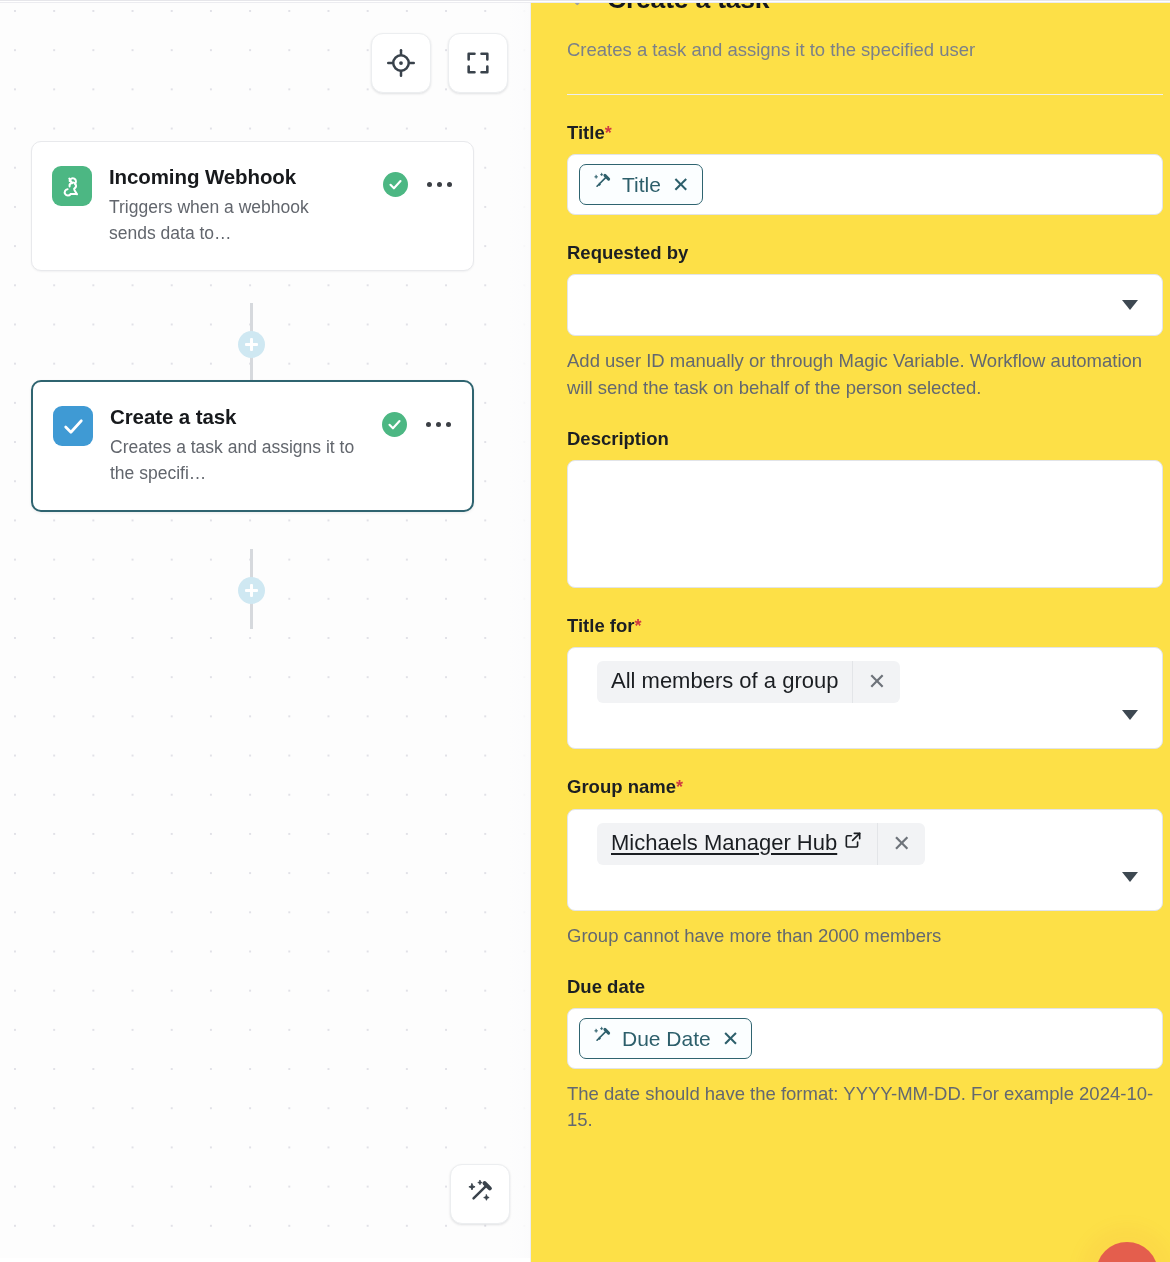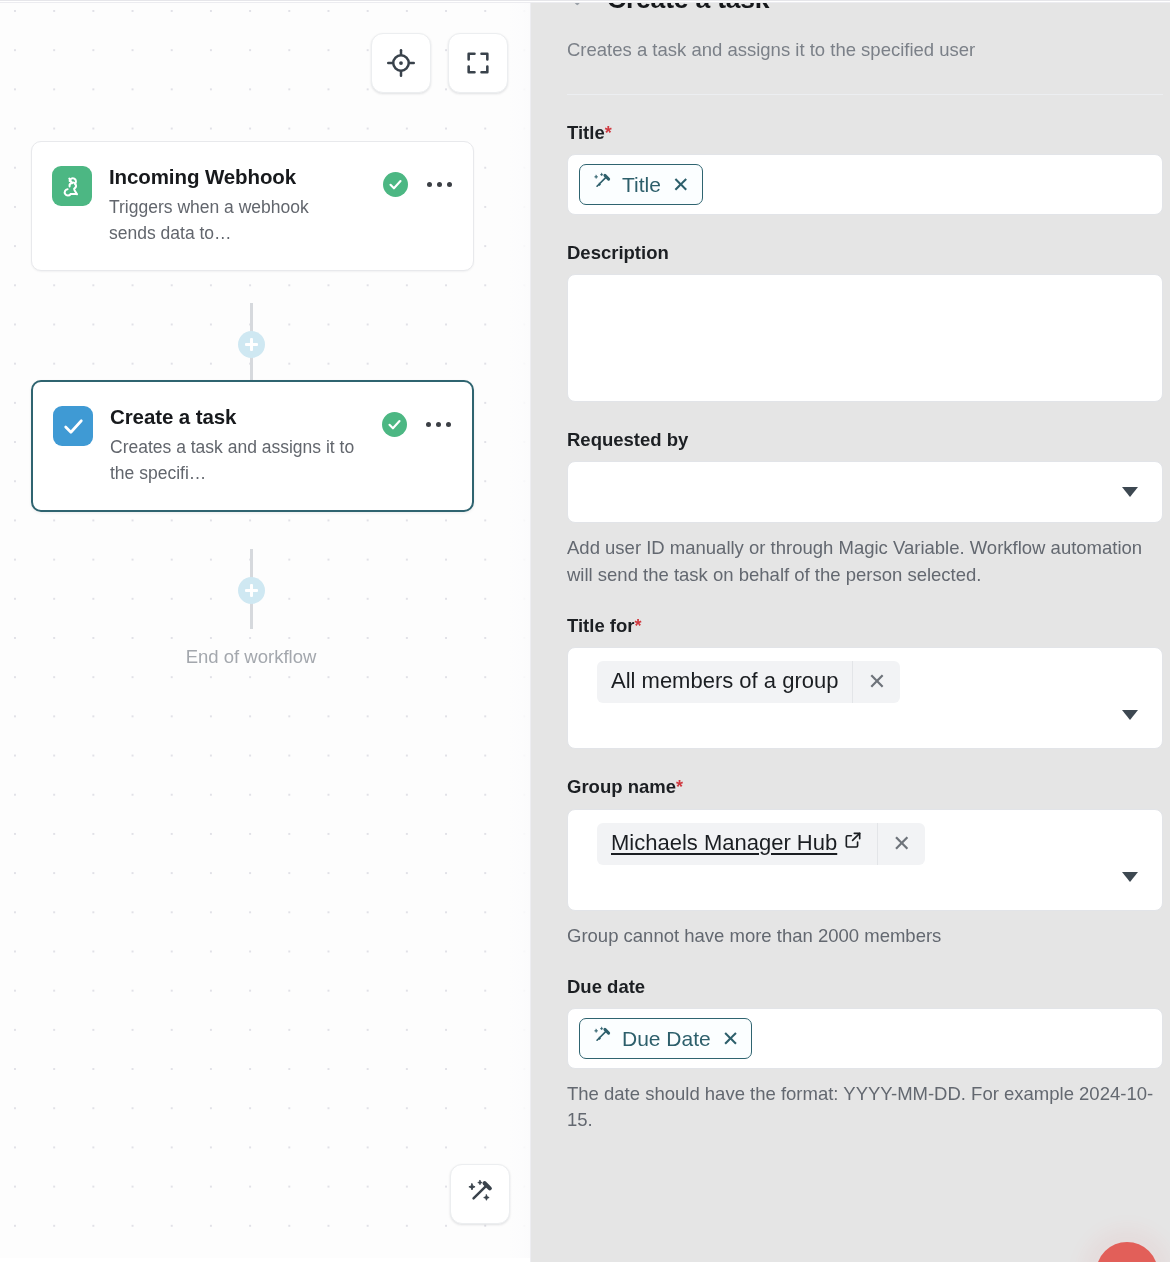--- a/index.html
+++ b/index.html
@@ -162,21 +162,21 @@
     text-align: center;
     font-size: 18.5px; color: #a3a7ad;
     z-index: 5;
   }
 
   
   .panel {
     position: relative;
     flex: 1 1 auto;
     height: 1262px;
-    background: #e5e5e5;
+    background: #fde047;
     border-left: 1px solid #ededf1;
     overflow: hidden;
   }
   .panel-inner {
     position: absolute;
     left: 0; top: -16px;
     width: 640px;
     padding: 0 0 0 36px;
   }
 
@@ -376,21 +376,20 @@
           </div>
           <div class="dots">
             <i></i>
               <i></i>
               <i></i>
           </div>
         </div>
       </div>
     </div>
 
-    <div class="end-label">End of workflow</div>
 
     <div class="magic-btn">
       <span>
         <svg width="31" height="31" viewBox="0 0 24 24" fill="none" stroke="#39424b" stroke-width="1.9" stroke-linecap="round" stroke-linejoin="round">
           <line x1="16.8" y1="6.4" x2="6.6" y2="16.6"></line>
           <path d="M15.2 4.8l4 4" stroke-width="3.2"></path>
           <path d="M5.4 5.2l.7 1.7 1.7.7-1.7.7-.7 1.7-.7-1.7-1.7-.7 1.7-.7z" fill="#39424b" stroke-width="0.7"></path>
           <path d="M11.6 2.6l.5 1.2 1.2.5-1.2.5-.5 1.2-.5-1.2-1.2-.5 1.2-.5z" fill="#39424b" stroke-width="0.6"></path>
           <path d="M16.6 13.8l.6 1.5 1.5.6-1.5.6-.6 1.5-.6-1.5-1.5-.6 1.5-.6z" fill="#39424b" stroke-width="0.7"></path>
         </svg>
@@ -429,30 +428,30 @@
                 <path d="M9.2 13.2l.45 1.1 1.1.45-1.1.45-.45 1.1-.45-1.1-1.1-.45 1.1-.45z" fill="#2d5f6b" stroke-width="0.5"></path>
               </svg>
             </span>
             <span>Title</span>
             <span class="mv-x">✕</span>
           </span>
         </div>
       </div>
 
       <div class="field">
-        <div class="field-label">Description</div>
-        <div class="control textarea"></div>
-      </div>
-
-      <div class="field">
         <div class="field-label">Requested by</div>
         <div class="control select">
           <span class="caret"></span>
         </div>
         <div class="help">Add user ID manually or through Magic Variable. Workflow automation will send the task on behalf of the person selected.</div>
+      </div>
+
+      <div class="field">
+        <div class="field-label">Description</div>
+        <div class="control textarea"></div>
       </div>
 
       <div class="field">
         <div class="field-label">
           <span>Title for</span><span class="req">*</span>
         </div>
         <div class="control tagselect">
           <span class="val-chip">
             <span class="vc-text">All members of a group</span>
             <span class="vc-x">✕</span>

